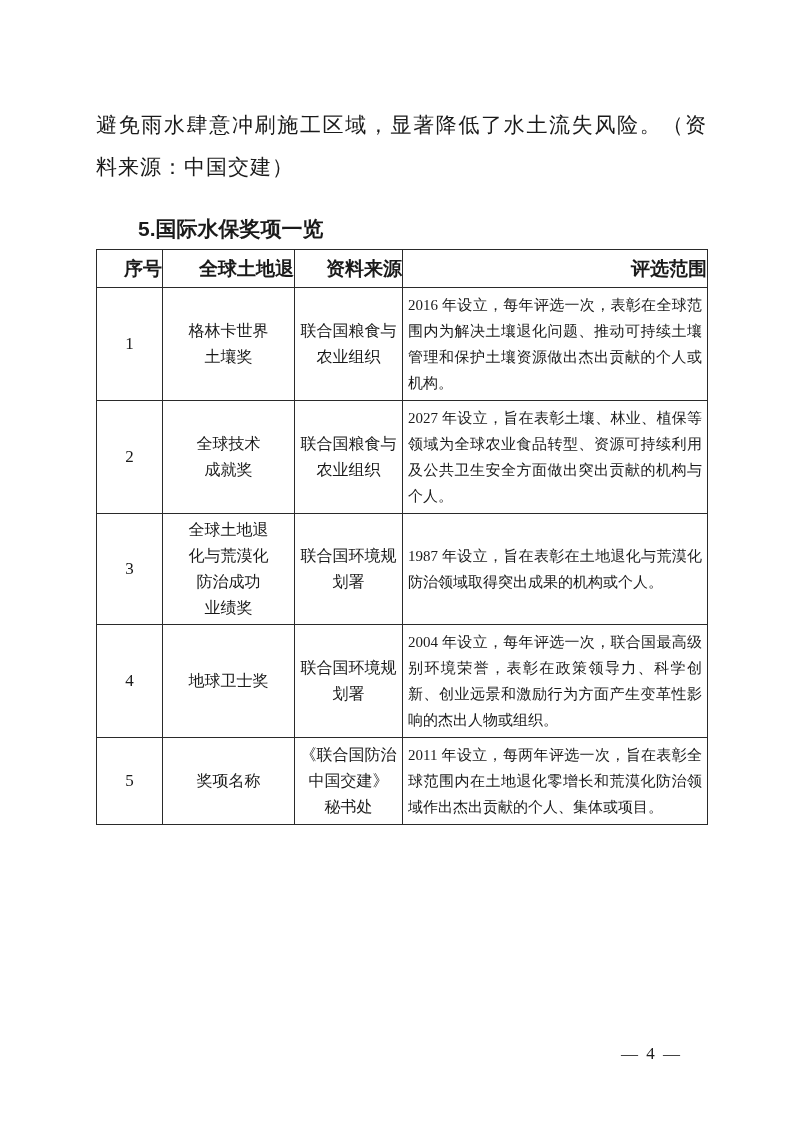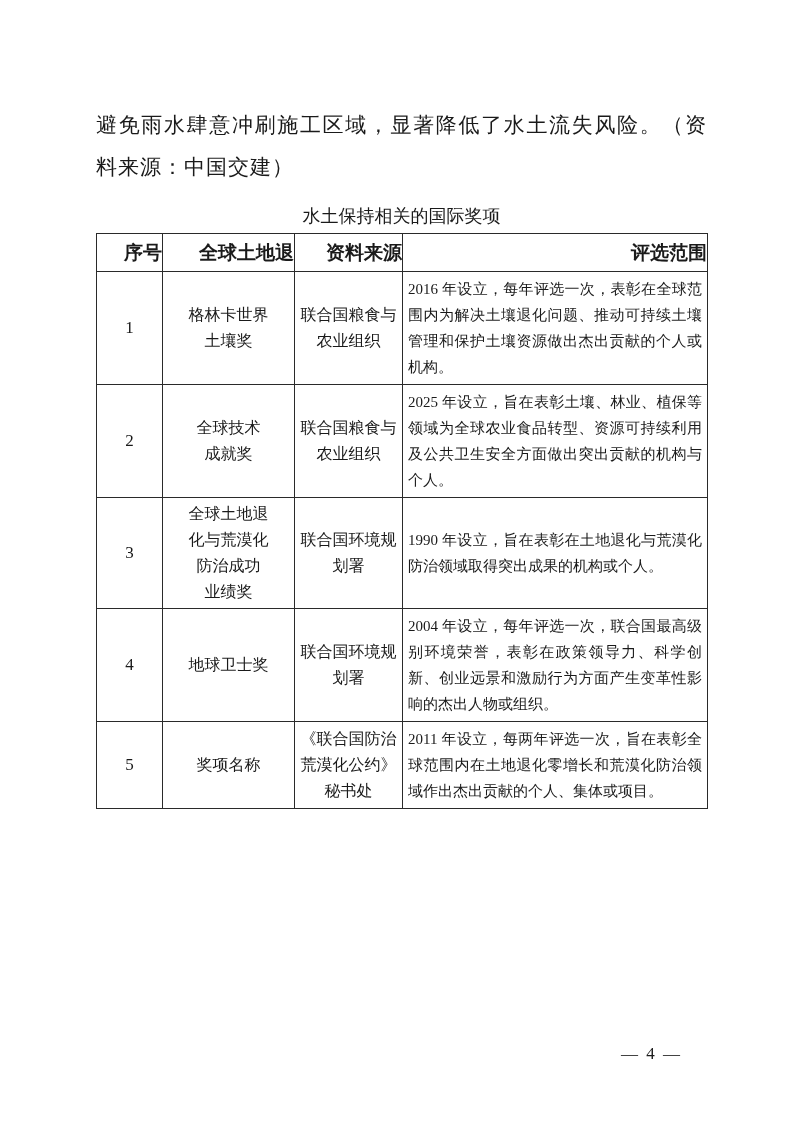--- a/index.html
+++ b/index.html
@@ -102,23 +102,23 @@
   }
 </style>
 </head>
 <body>
 
 <div class="page">
 
   <p class="intro">避免雨水肆意冲刷施工区域，显著降低了水土流失风险。（资料来源：中国交建）</p>
 
 
+  <h2 class="subsection-title">5.国际水保奖项一览</h2>
 
 
-  <div class="table-caption">水土保持相关的国际奖项</div>
 
   <table class="awards">
     <colgroup>
       <col class="c1">
         <col class="c2">
         <col class="c3">
         <col class="c4">
     </colgroup>
     <thead>
       <tr>
@@ -136,44 +136,44 @@
         <td class="cell-org">联合国粮食与
 农业组织</td>
         <td class="cell-scope">2016 年设立，每年评选一次，表彰在全球范围内为解决土壤退化问题、推动可持续土壤管理和保护土壤资源做出杰出贡献的个人或机构。</td>
       </tr>
       <tr class="r-tall">
         <td class="cell-no">2</td>
         <td class="cell-name">全球技术
 成就奖</td>
         <td class="cell-org">联合国粮食与
 农业组织</td>
-        <td class="cell-scope">2025 年设立，旨在表彰土壤、林业、植保等领域为全球农业食品转型、资源可持续利用及公共卫生安全方面做出突出贡献的机构与个人。</td>
+        <td class="cell-scope">2027 年设立，旨在表彰土壤、林业、植保等领域为全球农业食品转型、资源可持续利用及公共卫生安全方面做出突出贡献的机构与个人。</td>
       </tr>
       <tr class="r-tall">
         <td class="cell-no">3</td>
         <td class="cell-name">全球土地退
 化与荒漠化
 防治成功
 业绩奖</td>
         <td class="cell-org">联合国环境规
 划署</td>
-        <td class="cell-scope">1990 年设立，旨在表彰在土地退化与荒漠化防治领域取得突出成果的机构或个人。</td>
+        <td class="cell-scope">1987 年设立，旨在表彰在土地退化与荒漠化防治领域取得突出成果的机构或个人。</td>
       </tr>
       <tr class="r-tall">
         <td class="cell-no">4</td>
         <td class="cell-name">地球卫士奖</td>
         <td class="cell-org">联合国环境规
 划署</td>
         <td class="cell-scope">2004 年设立，每年评选一次，联合国最高级别环境荣誉，表彰在政策领导力、科学创新、创业远景和激励行为方面产生变革性影响的杰出人物或组织。</td>
       </tr>
       <tr class="r-short">
         <td class="cell-no">5</td>
         <td class="cell-name">奖项名称</td>
         <td class="cell-org">《联合国防治
-荒漠化公约》
+中国交建》
 秘书处</td>
         <td class="cell-scope">2011 年设立，每两年评选一次，旨在表彰全球范围内在土地退化零增长和荒漠化防治领域作出杰出贡献的个人、集体或项目。</td>
       </tr>
     </tbody>
   </table>
 
   <div class="page-number">— 4 —</div>
 
 </div>
 

